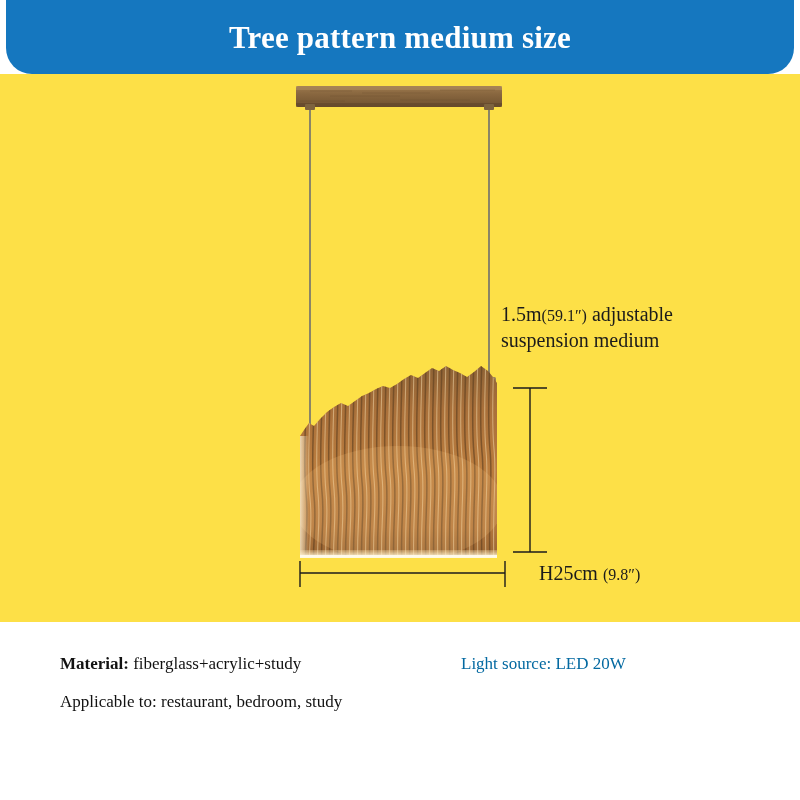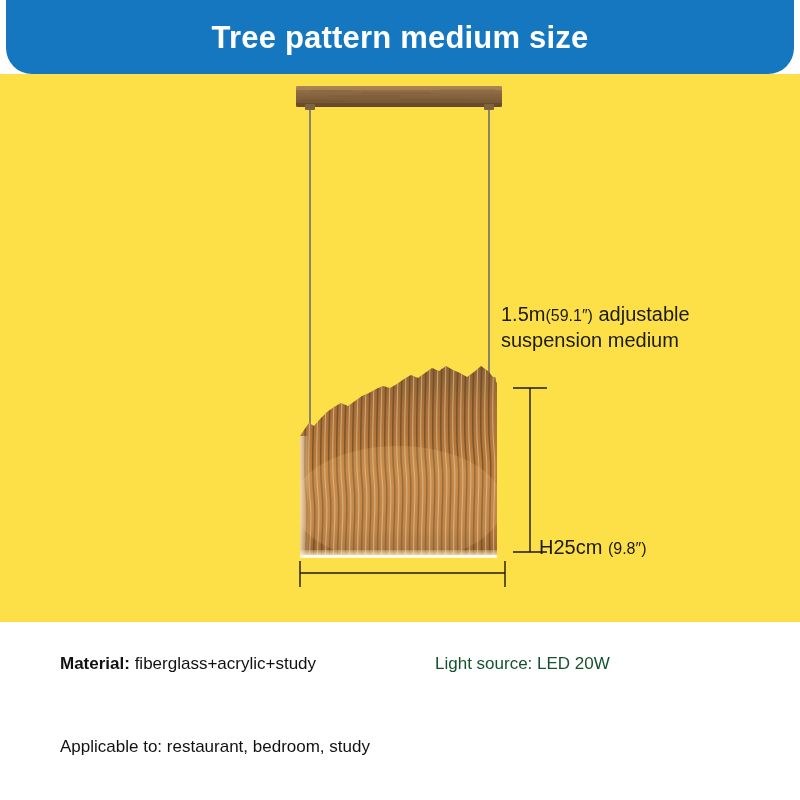--- a/index.html
+++ b/index.html
@@ -11,20 +11,21 @@
     height: 800px;
     background: #ffffff;
     font-family: "Liberation Sans", sans-serif;
     overflow: hidden;
   }
   #page {
     position: relative;
     width: 800px;
     height: 800px;
     background: #ffffff;
+    font-family: Liberation Serif, serif;
   }
 
   
   #header-banner {
     position: absolute;
     left: 6px;
     top: 0;
     width: 788px;
     height: 74px;
     background: #1577bf;
@@ -74,52 +75,52 @@
     font-size: 16px;
   }
   #cable-note {
     left: 501px;
     top: 228px;
     max-width: 290px;
     white-space: normal;
   }
   #height-label {
     left: 539px;
-    top: 461px;
+    top: 487px;
     text-align: right;
   }
 
   
   #specs {
     position: absolute;
     left: 0;
     top: 622px;
     width: 800px;
     height: 178px;
     background: #ffffff;
   }
   .spec-row {
     position: absolute;
     left: 60px;
     font-size: 17px;
     color: #121212;
     white-space: nowrap;
   }
   #spec-row-1 { top: 32px; }
-  #spec-row-2 { top: 70px; margin-top: 45px; }
+  #spec-row-2 { top: 70px; }
   #spec-row-3 { top: 108px; }
   .spec-key-bold {
     font-weight: bold;
   }
   #spec-light-source {
     position: absolute;
-    left: 435px;
+    left: 461px;
     top: 32px;
     font-size: 17px;
-    color: #14532d;
+    color: #0369a1;
     white-space: nowrap;
   }
 </style>
 </head>
 <body>
 
 <div id="page">
 
   <div id="header-banner">
     <div id="header-title">Tree pattern medium size</div>

